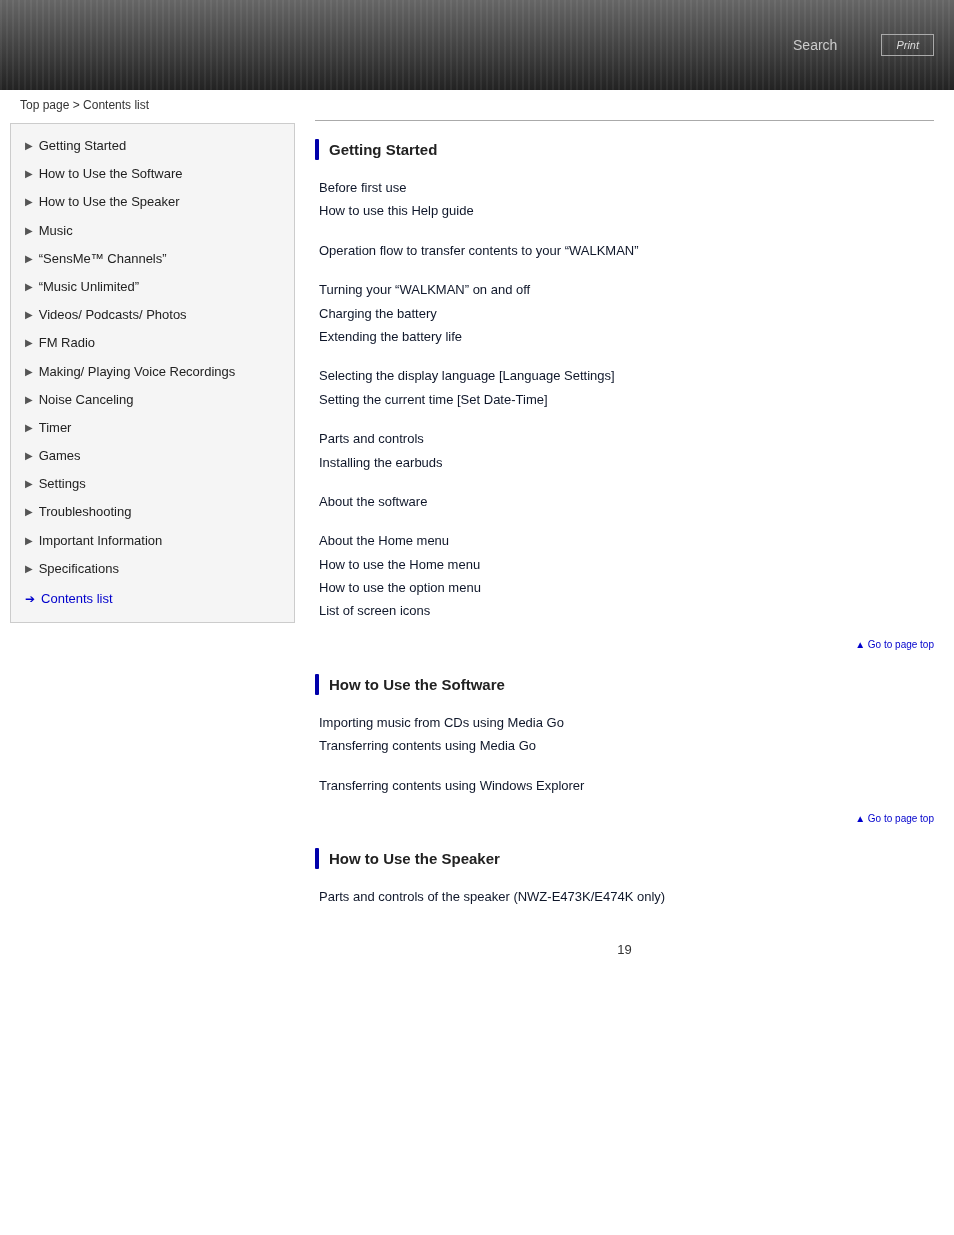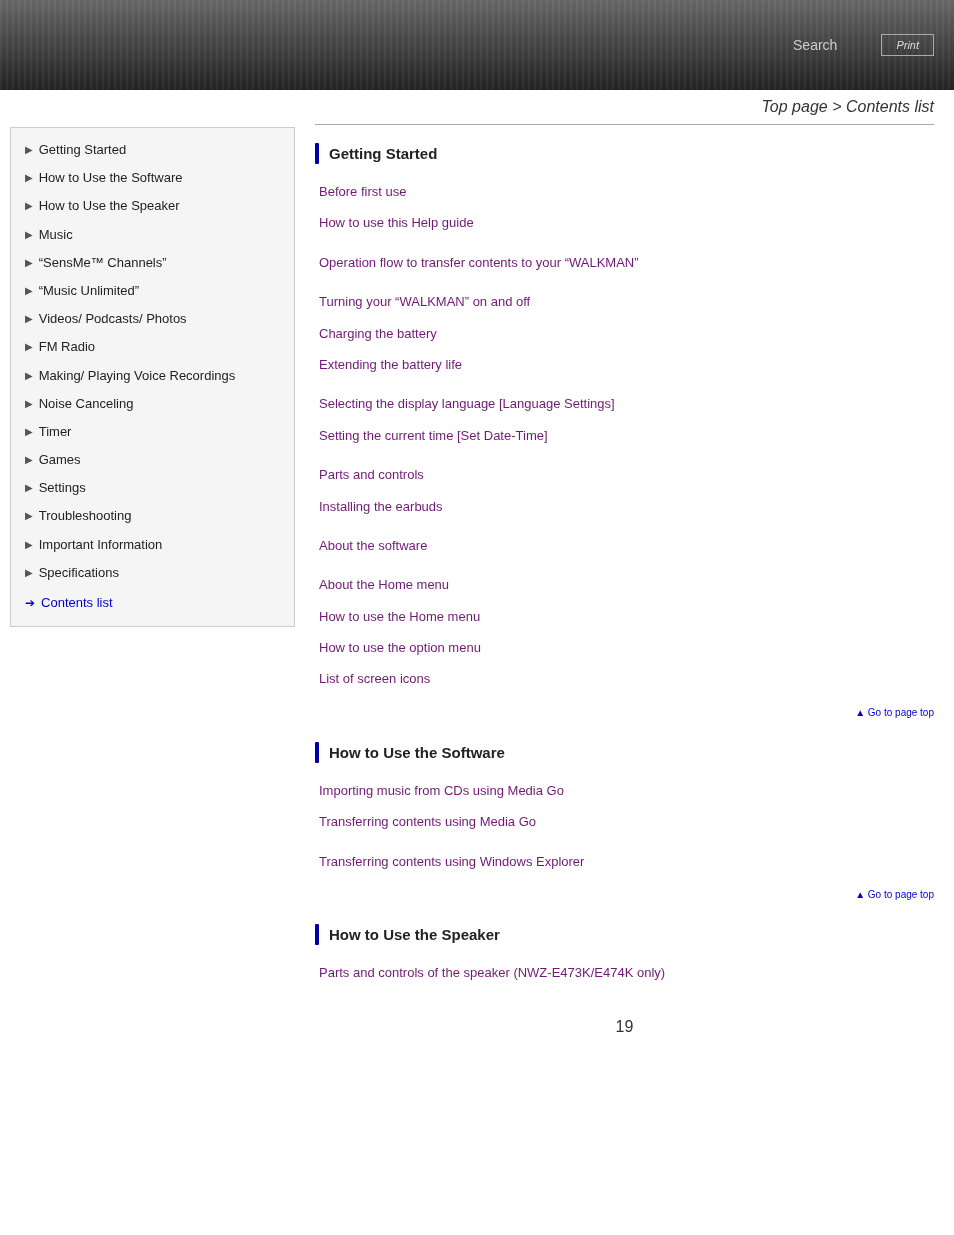--- a/index.html
+++ b/index.html
@@ -27,24 +27,23 @@
       color: #ddd;
       background: transparent;
       padding: 4px 14px;
       font-size: 11px;
       cursor: pointer;
       font-style: italic;
     }
 
     
     .breadcrumb-bar {
-      text-align: right;
+      text-align: left;
       padding: 8px 20px 6px;
-      font-size: 16px;
-      font-style: italic;
+      font-size: 12px;
     }
     .breadcrumb-bar a, .breadcrumb-link {
       color: #00c;
       text-decoration: none;
     }
     .breadcrumb-bar span { color: #333; }
 
     
     .main-layout {
       display: flex;
@@ -127,43 +126,42 @@
       color: #222;
       padding: 2px 0;
     }
 
     .link-group {
       margin-bottom: 16px;
       padding-left: 4px;
     }
     .content-link {
       display: block;
-      color: #701a75;
+      color: #0f172a;
       text-decoration: none;
       font-size: 13px;
       line-height: 1.8;
       cursor: pointer;
-      margin-top: 8px;
     }
 
     .go-to-top {
       text-align: right;
       color: #00c;
       font-size: 10px;
       cursor: pointer;
       margin-top: 10px;
       margin-bottom: 20px;
     }
     .go-to-top::before {
       content: '▲ ';
     }
 
     .page-number {
       text-align: center;
-      font-size: 16px;
+      font-size: 13px;
       color: #333;
       padding: 10px 0;
     }
   </style>
 </head>
 <body>
 
 <div class="header">
   <span class="header-search">Search</span>
   <button class="header-print">Print</button>

